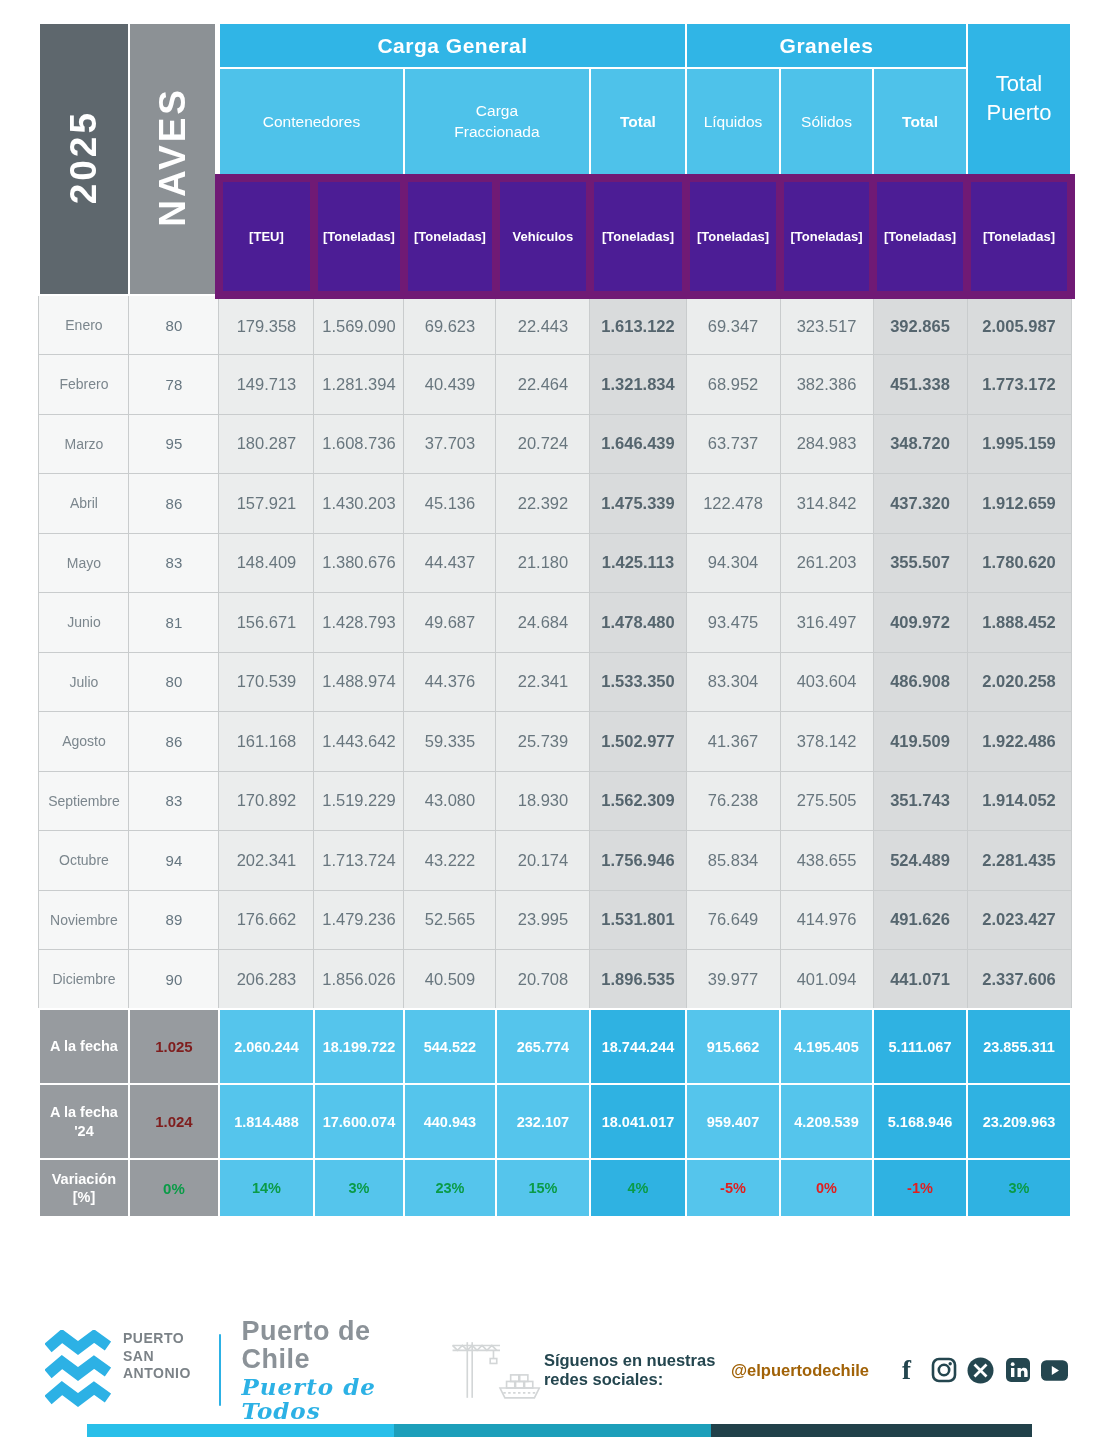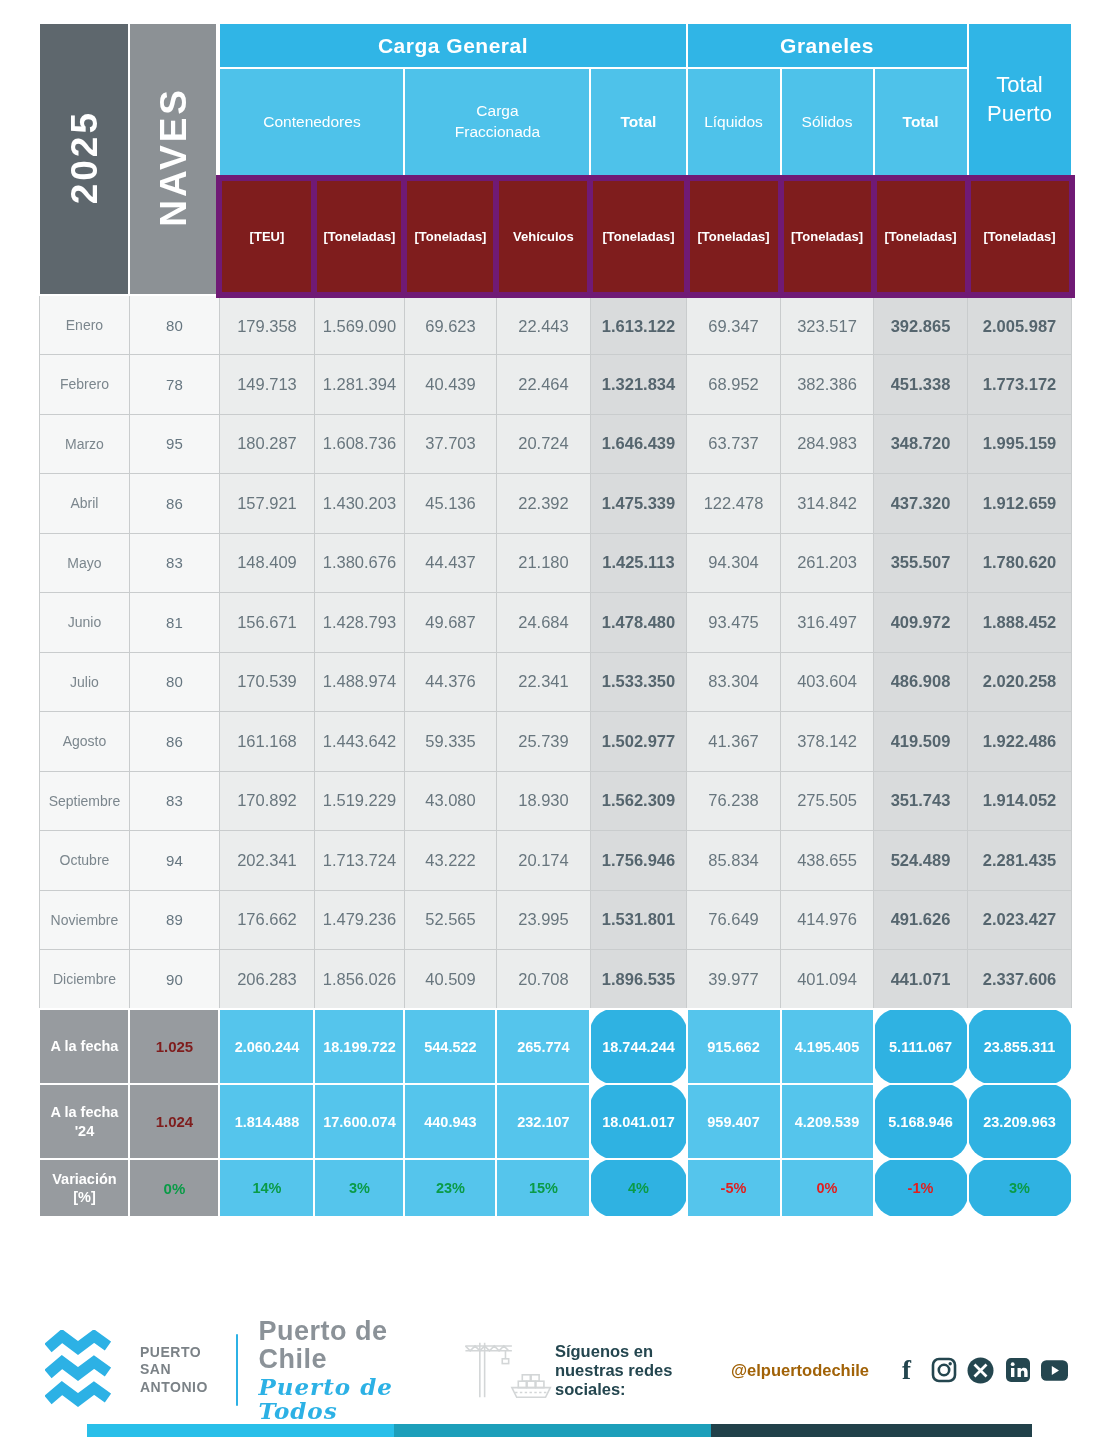--- a/index.html
+++ b/index.html
@@ -21,50 +21,50 @@
   }
   .stats th, .stats td { text-align:center; vertical-align:middle; overflow:hidden; }
   
   thead tr.r-band  { height:45px; }
   thead tr.r-sub   { height:110px; }
   thead tr.r-unit  { height:117px; }
   .h-band  { background:#30b5e6; color:#fff; font-weight:700; font-size:21px; border:2px solid #fff; letter-spacing:.5px; }
   .h-sub   { background:#4ec2ea; color:#fff; font-weight:400; font-size:15.5px; border:2px solid #fff; }
   .h-sub.b { font-weight:700; }
   .h-sub-cf{ padding:0 34px; line-height:1.35; }
-  .h-unit  { background:#7f1d1d; color:#fff; font-weight:600; font-size:13px; border:6px solid #701a75; }
+  .h-unit  { background:#4c1d95; color:#fff; font-weight:600; font-size:13px; border:8px solid #701a75; }
   .h-year  { background:#5e676d; border:2px solid #fff; }
   .h-navescol { background:#8c9195; border:2px solid #fff; }
   .h-totalpuerto { background:#30b5e6; color:#fff; font-weight:500; font-size:22px; line-height:1.3; border:2px solid #fff; }
   .vtext {
     writing-mode:vertical-rl; transform:rotate(180deg);
     color:#fff; font-weight:700; font-size:37px; letter-spacing:3px; line-height:1;
     display:inline-block;
   }
   
   tbody tr { height:59.5px; }
   .c-month { background:#f6f7f7; color:#7b868d; font-size:14px; border:1px solid #c9cccd; }
   .c-naves { background:#f6f7f7; color:#667680; font-size:15px; border:1px solid #c9cccd; }
   .c-data  { background:#ebeded; color:#68767e; font-size:16.5px; border:1px solid #c9cccd; }
   .c-total { background:#d9dbdc; color:#55656e; font-weight:700; }
   
   tfoot tr { height:75px; }
   tfoot tr:last-child { height:58px; }
   .f-label { background:#979b9f; color:#fff; font-weight:600; font-size:14.5px; line-height:1.25; border:2px solid #fff; padding:0 5px; }
   .f-naves { background:#979b9f; color:#7f1d1d; font-weight:700; font-size:15px; border:2px solid #fff; }
   .f-data  { background:#55c5ec; color:#fff; font-weight:700; font-size:14.5px; border:2px solid #fff; padding:16px 1px; }
-  .f-total { background:#2fb2e2;border-radius:23px; }
+  .f-total { background:#2fb2e2; }
   .var-green { color:#0a9b47; }
   .var-red   { color:#e11f1f; }
   
   .brandbar {
     position:absolute; left:45px; top:1322px; width:1023px; height:96px;
     display:flex; align-items:center;
   }
-  .logo-group { display:flex; align-items:center;gap:17px; }
+  .logo-group { display:flex; align-items:flex-start; }
   .logo-text { margin-left:12px; color:#7b8287; font-weight:700; font-size:14px; line-height:1.25; letter-spacing:.5px; }
   .logo-divider { width:3px; height:72px; background:#2cb1e5; margin:0 20px 0 24px; border-radius:2px; }
   .chile-group { line-height:1.05; }
   .chile-top { color:#8b9298; font-weight:700; font-size:27px; letter-spacing:.5px; }
   .chile-script { color:#2cb1e5; font-family:"DejaVu Serif", serif; font-style:italic; font-weight:700; font-size:23px; letter-spacing:1px; margin-top:2px; }
   .sketch { margin-left:22px; }
   .social-group { margin-left:auto; display:flex; align-items:center; }
   .social-text { color:#24464f; font-weight:700; font-size:16.5px; }
   .social-handle { color:#a16207; font-weight:700; font-size:16.5px; margin-left:8px; }
   .social-icons { display:flex; align-items:center; margin-left:14px; }

